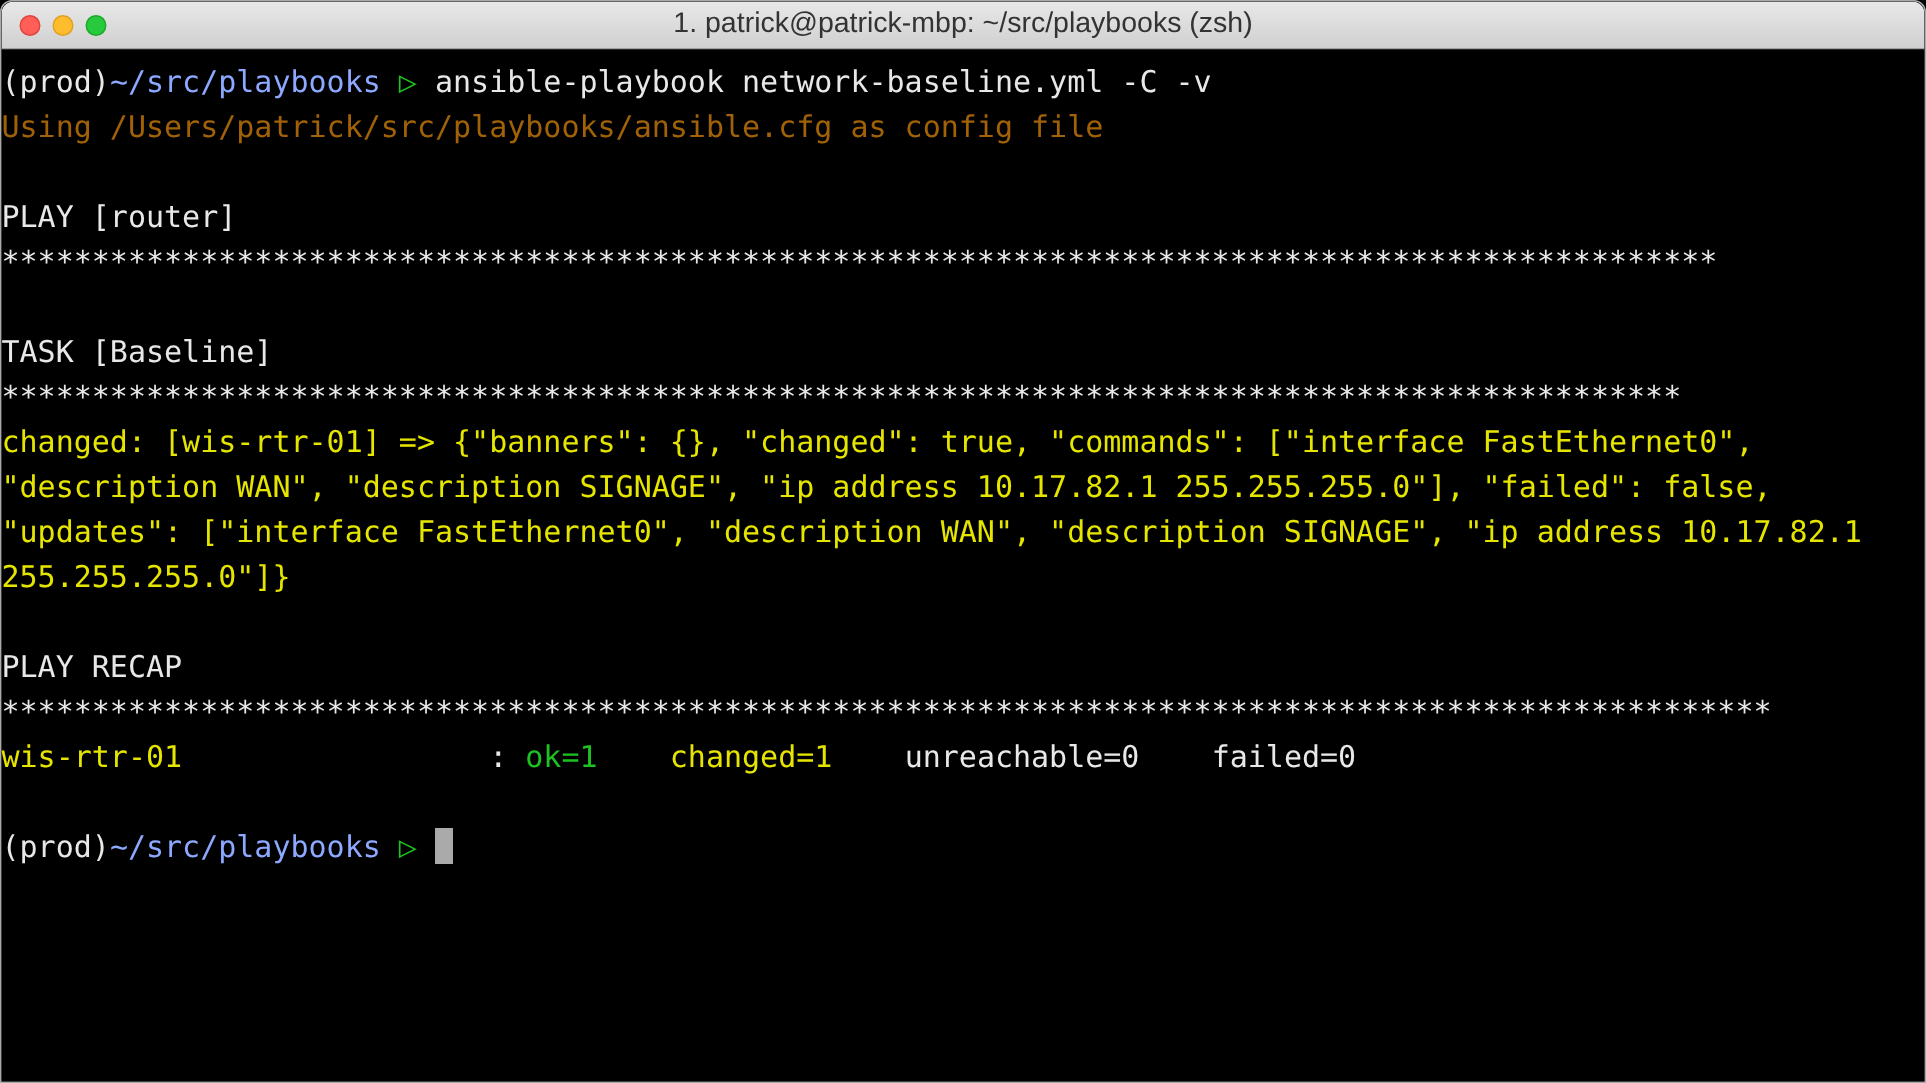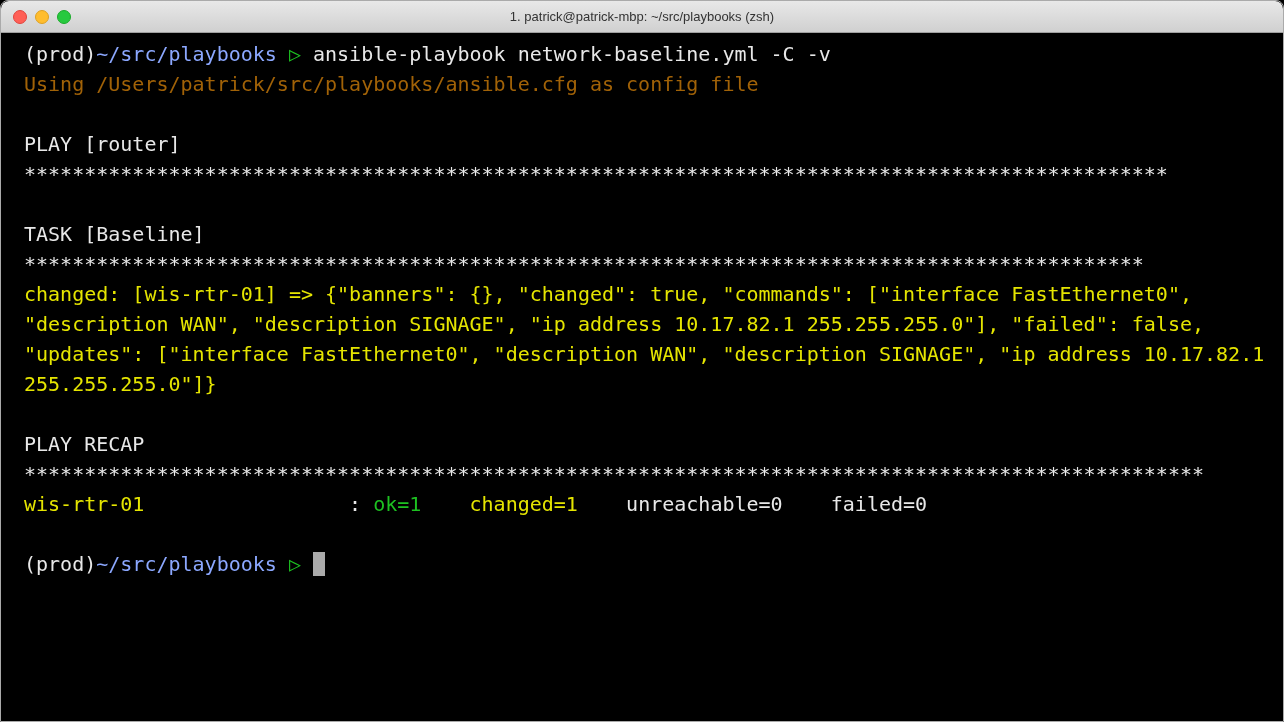--- a/index.html
+++ b/index.html
@@ -39,31 +39,30 @@
       height: 14px;
       border-radius: 50%;
     }
     .tl-red { background: #ff5f56; border: 0.5px solid #e0443e; }
     .tl-yellow { background: #ffbd2e; border: 0.5px solid #dea123; }
     .tl-green { background: #27c93f; border: 0.5px solid #1aab29; }
     .title {
       flex: 1;
       text-align: center;
       font-family: -apple-system, BlinkMacSystemFont, "Helvetica Neue", sans-serif;
-      font-size: 13px;
+      font-size: 19px;
       color: #333;
     }
     .terminal {
       padding: 6px 0;
       background: #000;
       color: #fff;
       white-space: pre-wrap;
       word-wrap: break-word;
       height: calc(100% - 32px);
-      margin-left: 23px;
     }
     .line {
       display: block;
     }
     .c-white { color: #e8e8e8; }
     .c-blue { color: #a16207; }
     .c-lightblue { color: #8ca8ff; }
     .c-green { color: #1dc121; }
     .c-yellow { color: #e5e500; }
     .cursor {

